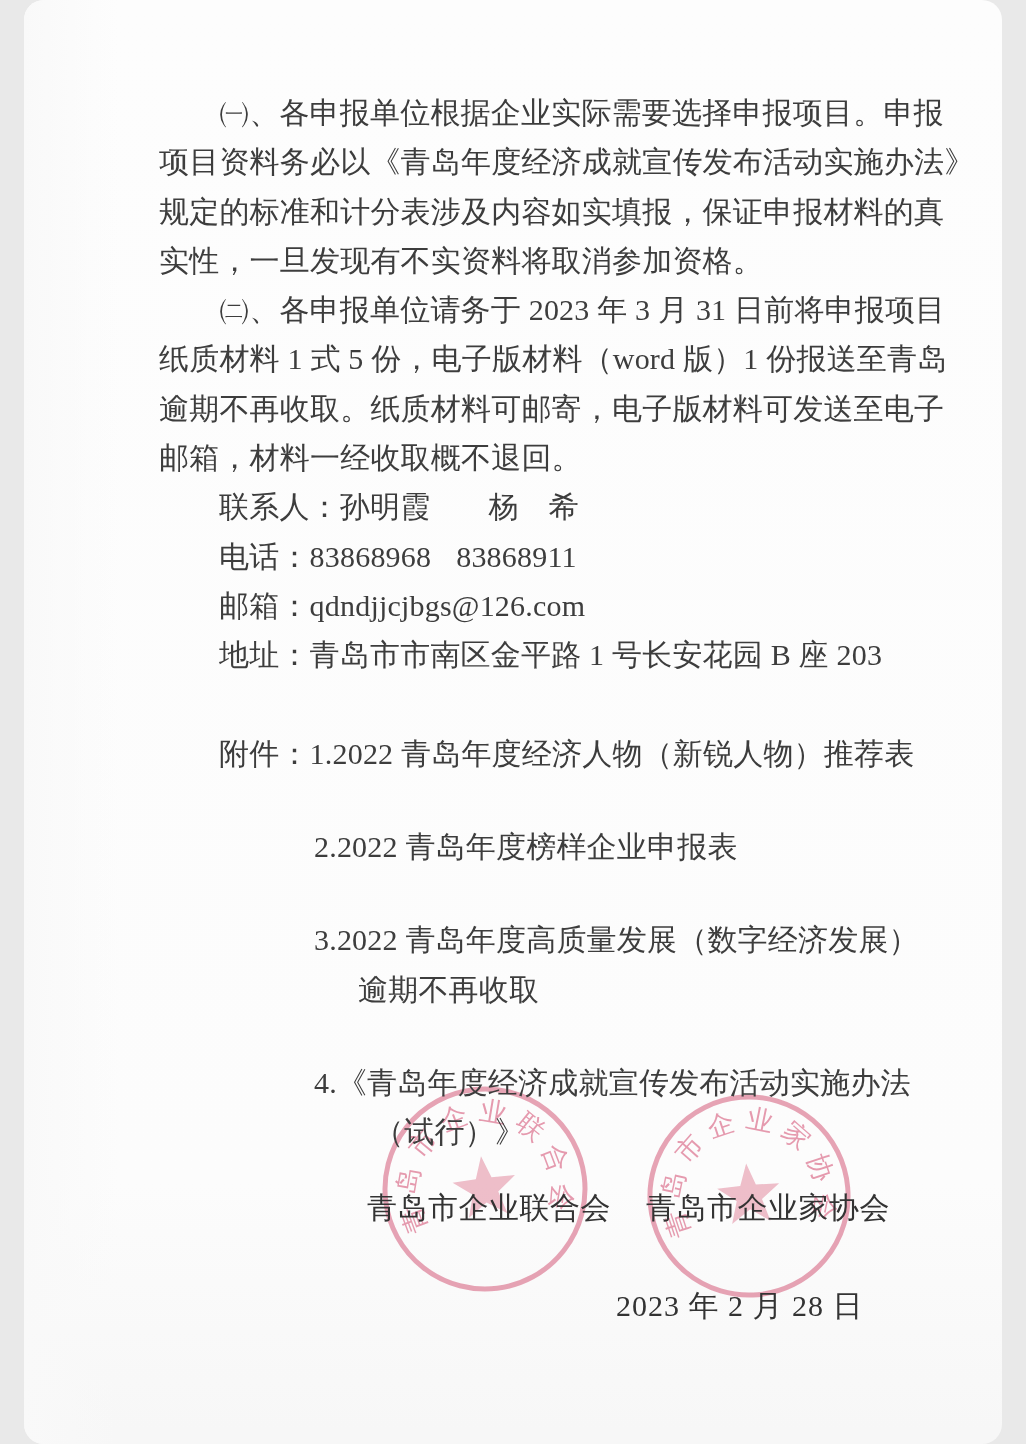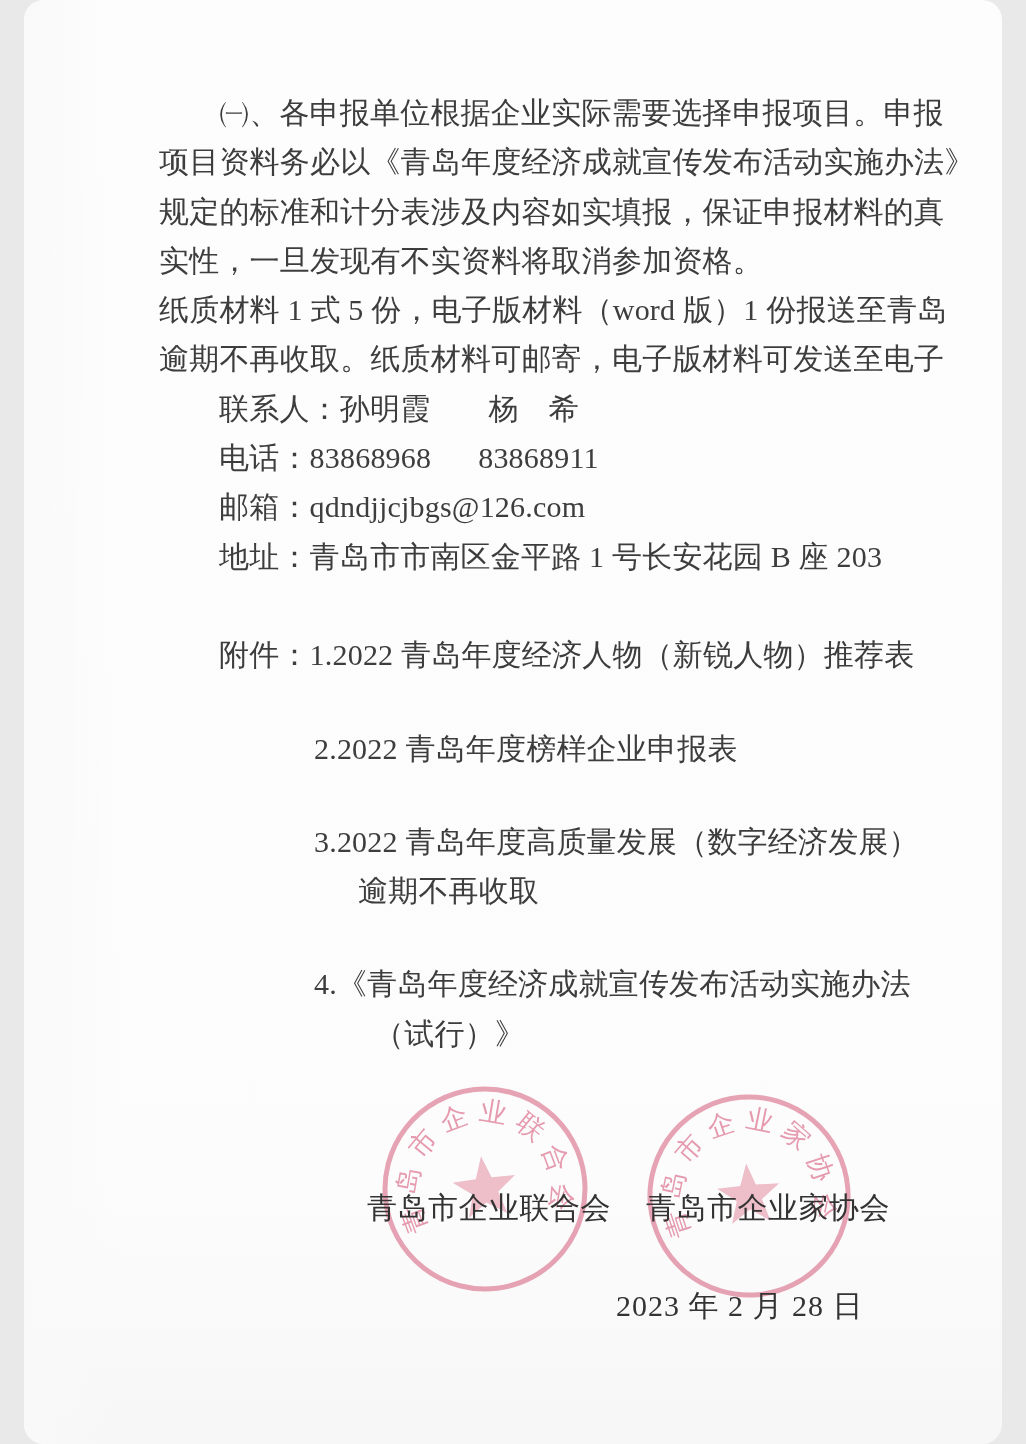--- a/index.html
+++ b/index.html
@@ -33,21 +33,21 @@
     letter-spacing: 0.2px;
     z-index: 2;
   }
   .ln { white-space: nowrap; height: 49.3px; }
   .ind2 { padding-left: 60px; }
   .ind-item { padding-left: 155px; margin-top: 44px; }   
   .ind-wrap1 { padding-left: 199px; }  
   .ind-wrap2 { padding-left: 215px; }  
   .spacer { height: 49.3px; }
   .name2 { margin-left: 58px; }
-  .ph2 { margin-left: 47px; }
+  .ph2 { margin-left: 25px; }
 
   .stamp {
     position: absolute;
     z-index: 1;
     opacity: 0.9;
   }
   .stamp svg { display: block; }
   .arc-text {
     font-size: 27px;
     letter-spacing: 8.5px;
@@ -79,22 +79,24 @@
 </head>
 <body>
 
 <div class="page">
 
   <div class="body-text">
     <div class="ln ind2">㈠、各申报单位根据企业实际需要选择申报项目。申报</div>
     <div class="ln">项目资料务必以《青岛年度经济成就宣传发布活动实施办法》</div>
     <div class="ln">规定的标准和计分表涉及内容如实填报，保证申报材料的真</div>
     <div class="ln">实性，一旦发现有不实资料将取消参加资格。</div>
+    <div class="ln ind2">㈡、各申报单位请务于 2023 年 3 月 31 日前将申报项目</div>
     <div class="ln">纸质材料 1 式 5 份，电子版材料（word 版）1 份报送至青岛</div>
     <div class="ln">逾期不再收取。纸质材料可邮寄，电子版材料可发送至电子</div>
+    <div class="ln">邮箱，材料一经收取概不退回。</div>
 
     <div class="ln ind2">
       <span>联系人：</span><span>孙明霞</span><span class="name2">杨　希</span>
     </div>
     <div class="ln ind2">
       <span>电话：</span><span>83868968</span><span class="ph2">83868911</span>
     </div>
     <div class="ln ind2">
       <span>邮箱：</span><span>qdndjjcjbgs@126.com</span>
     </div>

